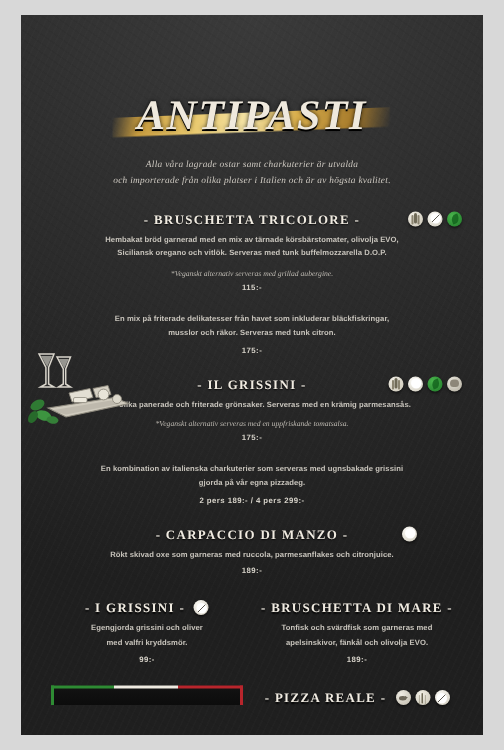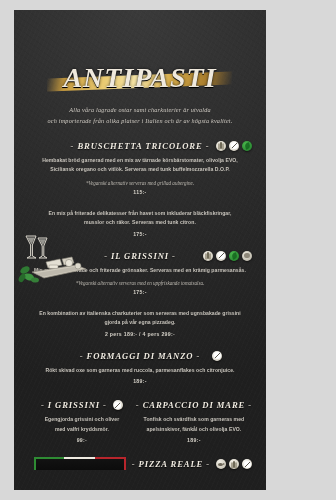--- a/index.html
+++ b/index.html
@@ -5,21 +5,21 @@
   * { box-sizing: border-box; margin: 0; padding: 0; }
   html, body {
     width: 336px; height: 500px;
     background: #d8d8d8;
     font-family: "Liberation Sans", sans-serif;
     overflow: hidden;
   }
   #menu-page {
     position: absolute;
     left: 14px; top: 10px;
-    width: 252px; height: 480px;
+    width: 308px; height: 480px;
     background:
       radial-gradient(ellipse 150% 80% at 50% 0%, #3a3a3a 0%, #2e2e2e 40%, #262626 70%, #1f1f1f 100%);
     overflow: hidden;
   }
   
   #menu-page::before {
     content: "";
     position: absolute; inset: 0;
     background-image:
       repeating-linear-gradient(115deg, rgba(255,255,255,0.012) 0px, rgba(255,255,255,0.012) 1px, transparent 1px, transparent 4px),
@@ -64,21 +64,20 @@
 
   
   .dish { position: relative; text-align: center; margin-top: 14px; }
   .dish-head {
     display: flex; align-items: center; justify-content: center;
     gap: 6px;
     position: relative;
   }
   .dish-name {
     font-family: "Liberation Serif", serif;
-    font-style: italic;
     font-weight: bold;
     font-size: 8.6px;
     letter-spacing: .9px;
     color: #f0ebe1;
     text-shadow: 0 1px 1px rgba(0,0,0,.85);
     white-space: nowrap;
   }
   .dish-desc {
     margin-top: 5px;
     font-size: 5.1px;
@@ -154,21 +153,21 @@
     left: 2px; top: 222px;
     width: 74px; height: 54px;
     z-index: 3;
     pointer-events: none;
   }
 
   
   .two-col {
     display: flex;
     margin-top: 16px;
-    align-items: flex-start;
+    align-items: flex-end;
   }
   .col { flex: 1; text-align: center; position: relative; }
 
   
   .oliver-box {
     position: relative;
     margin: 4px 6px 0 6px;
     padding: 7px 4px 6px 4px;
     background: linear-gradient(180deg, #131313, #0c0c0c);
   }
@@ -247,21 +246,21 @@
     <div class="dish">
       <div class="dish-desc">
         <div>En kombination av italienska charkuterier som serveras med ugnsbakade grissini</div>
         <div>gjorda på vår egna pizzadeg.</div>
       </div>
       <div class="dish-price">2 pers 189:- / 4 pers 299:-</div>
     </div>
 
     <div class="dish">
       <div class="dish-head">
-        <span class="dish-name">- FORMAGGI DI MANZO -</span>
+        <span class="dish-name">- CARPACCIO DI MANZO -</span>
         <span class="badges" style="position:absolute;right:30px;">
           <span class="badge lactose"></span>
         </span>
       </div>
       <div class="dish-desc">
         <div>Rökt skivad oxe som garneras med ruccola, parmesanflakes och citronjuice.</div>
       </div>
       <div class="dish-price">189:-</div>
     </div>
 
@@ -274,21 +273,21 @@
           </span>
         </div>
         <div class="dish-desc">
           <div>Egengjorda grissini och oliver</div>
           <div>med valfri kryddsmör.</div>
         </div>
         <div class="dish-price">99:-</div>
       </div>
       <div class="col">
         <div class="dish-head">
-          <span class="dish-name">- CARPACCIO DI MARE -</span>
+          <span class="dish-name">- BRUSCHETTA DI MARE -</span>
         </div>
         <div class="dish-desc">
           <div>Tonfisk och svärdfisk som garneras med</div>
           <div>apelsinskivor, fänkål och olivolja EVO.</div>
         </div>
         <div class="dish-price">189:-</div>
       </div>
     </div>
 
     <div class="two-col" style="margin-top:10px;">

